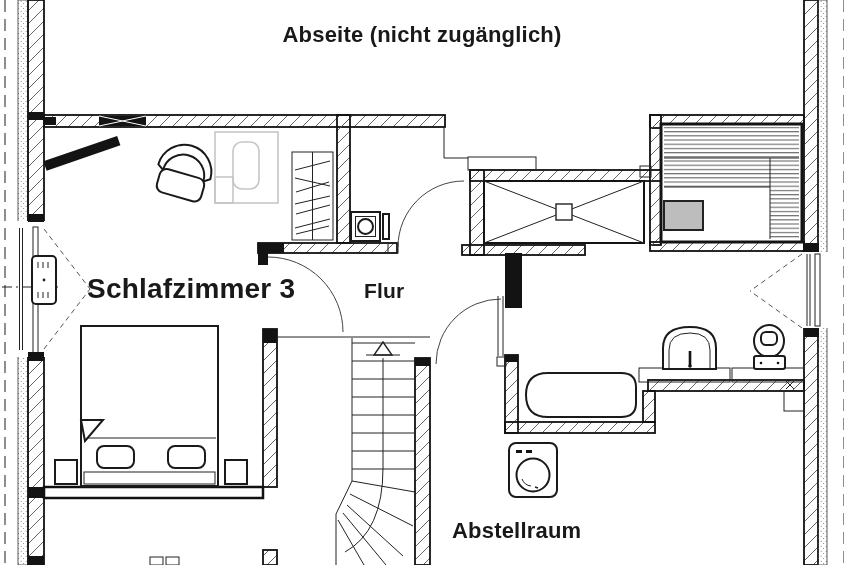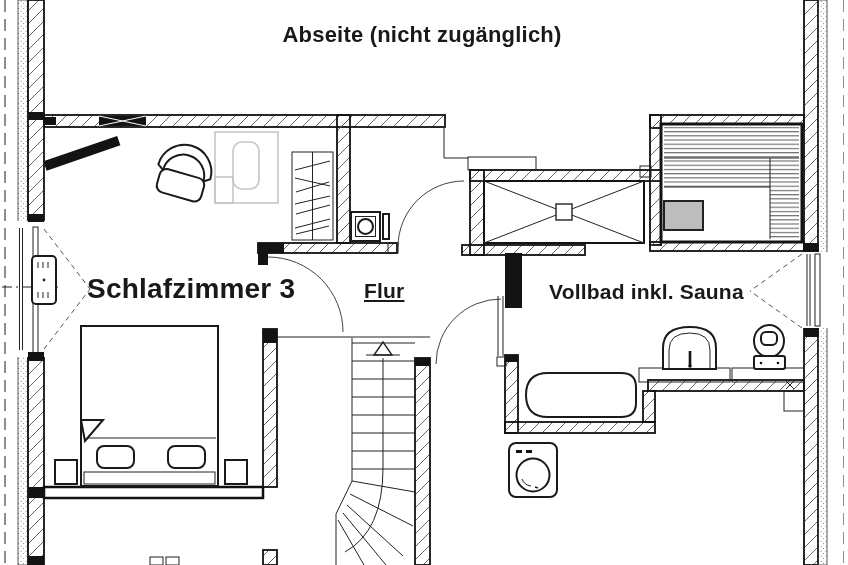--- a/index.html
+++ b/index.html
@@ -7,21 +7,21 @@
     position:relative;width:844px;height:565px;background:#ffffff;
     font-family:"Liberation Sans", sans-serif;overflow:hidden;
   }
   #plan-svg{position:absolute;left:0;top:0;}
   .room-label{
     position:absolute;color:#191919;font-weight:600;letter-spacing:0.2px;
     white-space:nowrap;user-select:none;
   }
   .lbl-abseite{left:282px;top:22px;width:280px;text-align:center;font-size:22px;}
   .lbl-schlafzimmer{left:87px;top:273px;font-size:28px;}
-  .lbl-flur{left:364px;top:279px;font-size:21px;text-decoration:underline;}
+  .lbl-flur{left:364px;top:279px;font-size:21px;}
   .lbl-vollbad{left:549px;top:280px;font-size:21px;}
   .lbl-abstellraum{left:452px;top:518px;font-size:22px;}
   .wall{fill:url(#hatch);stroke:#111;stroke-width:1.8;}
   .wall2{fill:#fff;stroke:#111;stroke-width:2.5;}
   .blk{fill:#131313;stroke:none;}
   .furn{fill:#fff;stroke:#1a1a1a;stroke-width:2;}
   .thin{fill:none;stroke:#222;stroke-width:1;}
   .ghost{fill:none;stroke:#c6c6c6;stroke-width:1.6;}
   .arc{fill:none;stroke:#444;stroke-width:1;}
   .dash{fill:none;stroke:#444;stroke-width:1.2;stroke-dasharray:12 7;}
@@ -237,14 +237,14 @@
     <path class="thin" d="M352,481 L415,492 M350,494 L413,526 M347,505 L403,556 M343,513 L386,565 M338,520 L364,565"></path>
     <path class="thin" d="M383,358 V468 Q383,531 345,552"></path>
     <polygon points="383,342 374,355 392,355" fill="#fff" stroke="#222" stroke-width="1.4"></polygon>
     <line class="thin" x1="366" y1="355" x2="400" y2="355"></line>
   </g>
 </svg>
 
   <div class="room-label lbl-abseite">Abseite (nicht zugänglich)</div>
   <div class="room-label lbl-schlafzimmer">Schlafzimmer 3</div>
   <div class="room-label lbl-flur">Flur</div>
-  <div class="room-label lbl-vollbad">Vollbad inkl. Sauna</div>
+  <div class="room-label lbl-abstellraum">Abstellraum</div>
 </div>
 
 </body></html>

